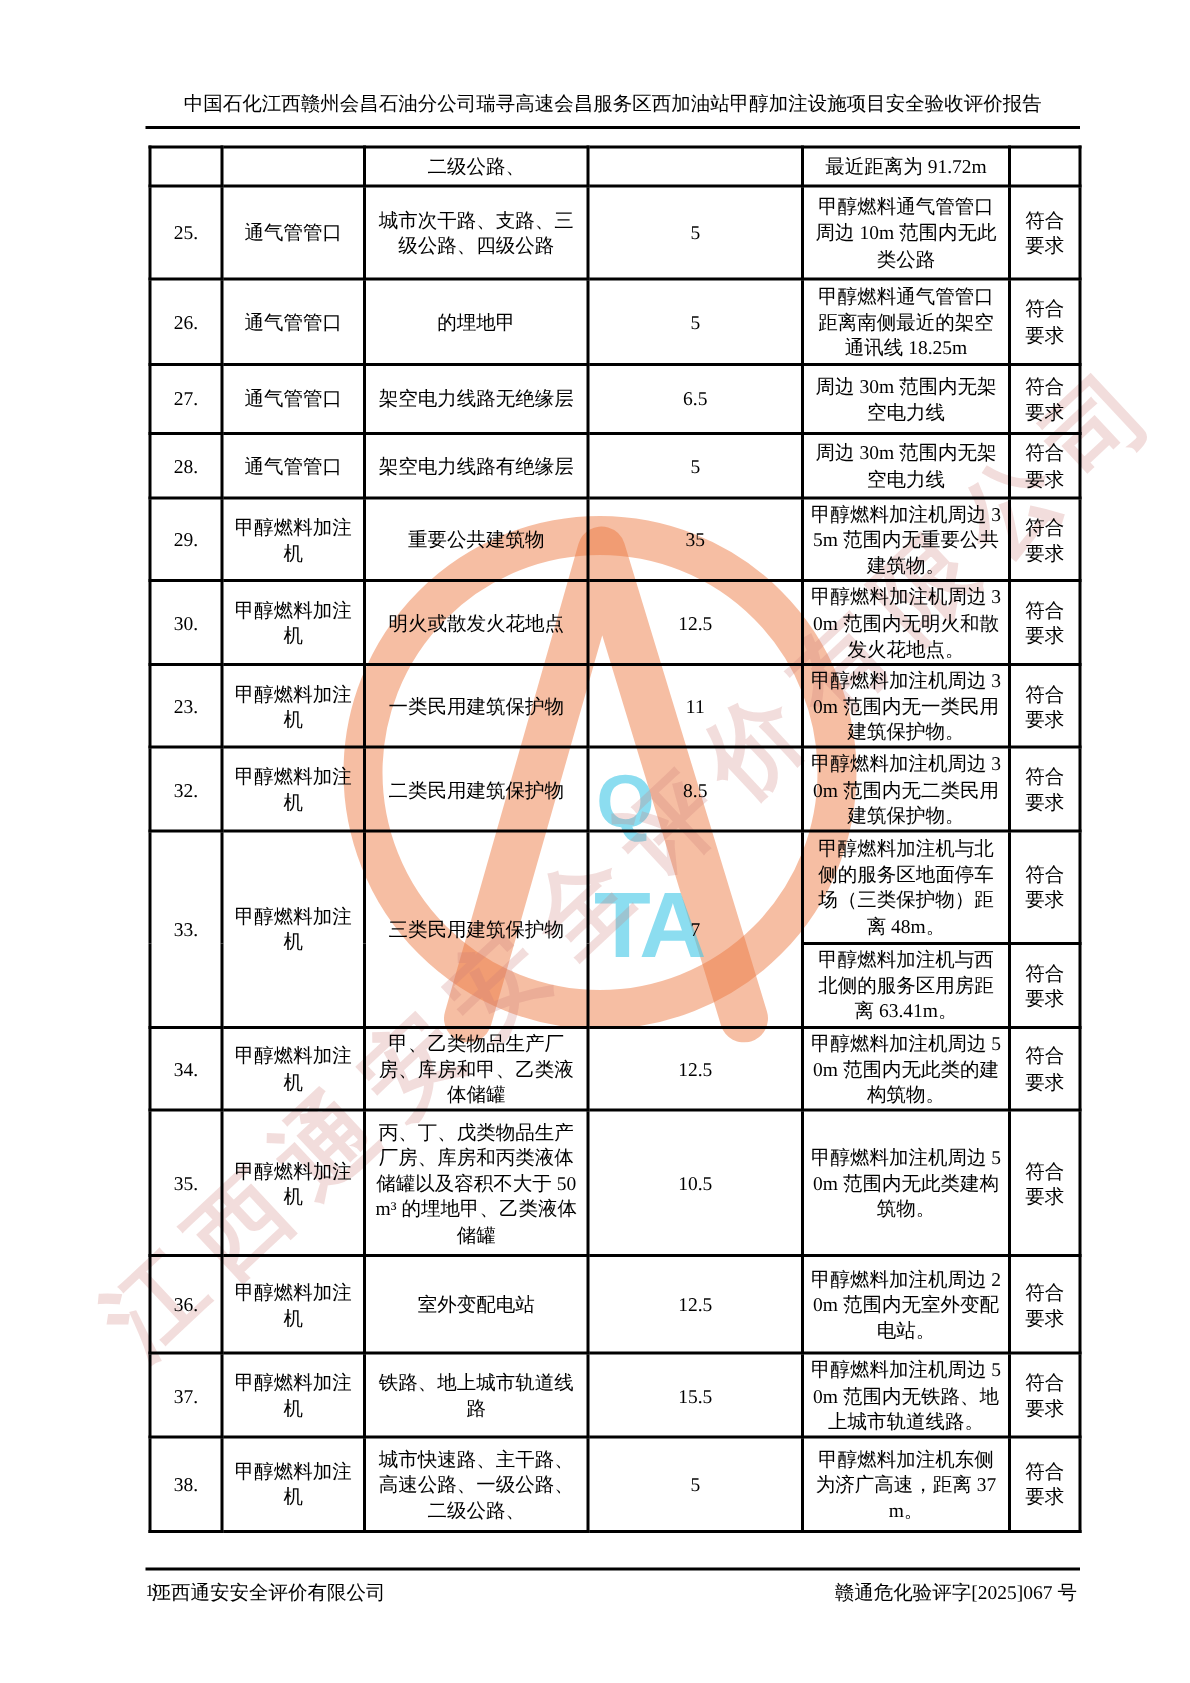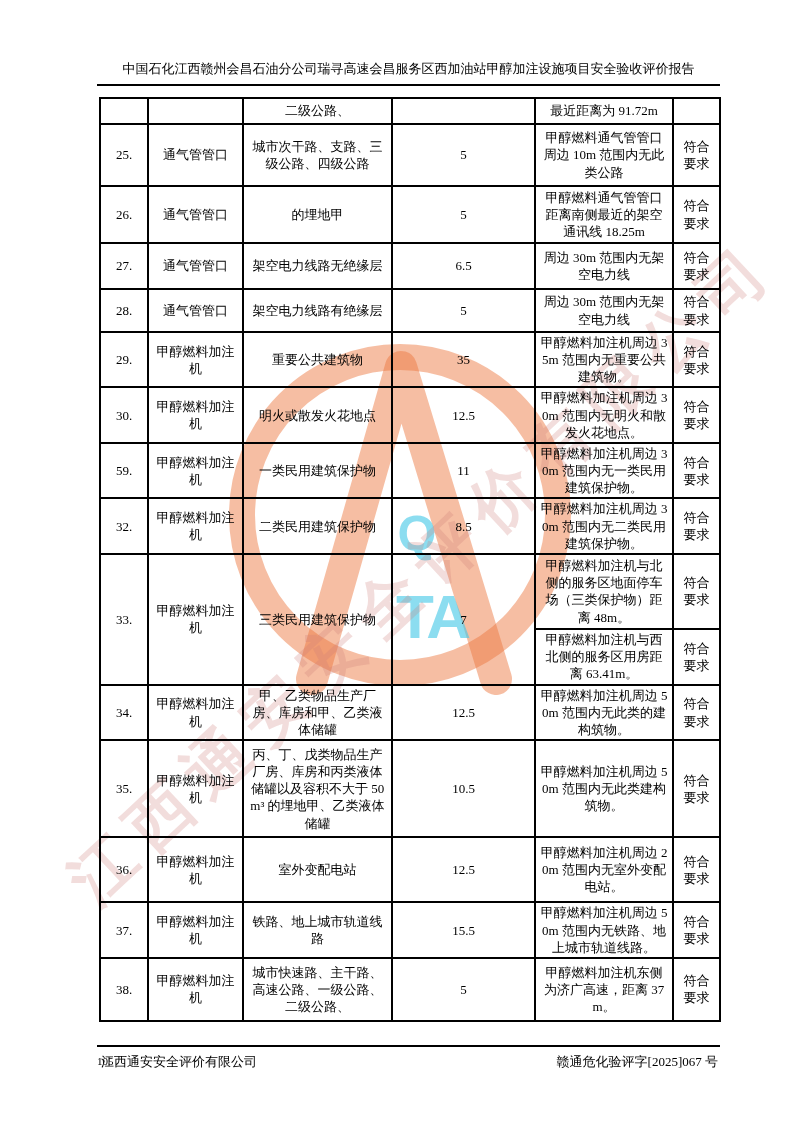--- a/index.html
+++ b/index.html
@@ -179,21 +179,21 @@
           </tr>
           <tr>
             <td class="c-num">30.</td>
             <td class="c-item">甲醇燃料加注机</td>
             <td class="c-object">明火或散发火花地点</td>
             <td class="c-value">12.5</td>
             <td class="c-situation">甲醇燃料加注机周边 30m 范围内无明火和散发火花地点。</td>
             <td class="c-conclusion">符合要求</td>
           </tr>
           <tr>
-            <td class="c-num">59.</td>
+            <td class="c-num">23.</td>
             <td class="c-item">甲醇燃料加注机</td>
             <td class="c-object">一类民用建筑保护物</td>
             <td class="c-value">11</td>
             <td class="c-situation">甲醇燃料加注机周边 30m 范围内无一类民用建筑保护物。</td>
             <td class="c-conclusion">符合要求</td>
           </tr>
           <tr>
             <td class="c-num">32.</td>
             <td class="c-item">甲醇燃料加注机</td>
             <td class="c-object">二类民用建筑保护物</td>

